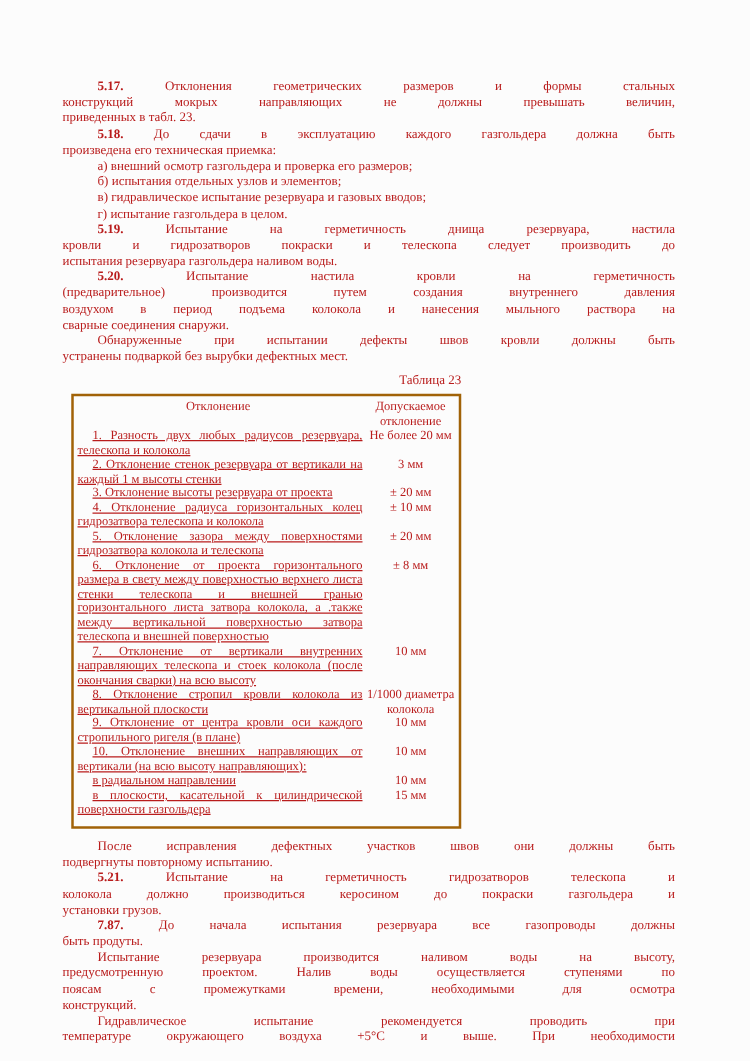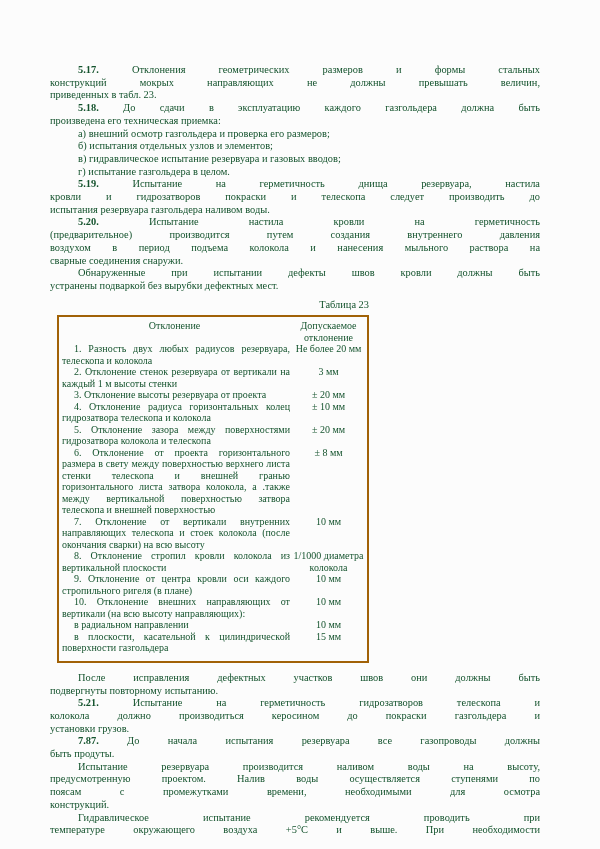--- a/index.html
+++ b/index.html
@@ -9,21 +9,21 @@
     height: 849px;
     overflow: hidden;
     background: #fcfcfc;
   }
   .page {
     box-sizing: border-box;
     width: 600px;
     height: 849px;
     padding: 64px 60px 0 50px;
     font-family: "Liberation Serif", "DejaVu Serif", serif;
-    color: #14532d;
+    color: #b91c1c;
   }
   .textcol { width: 490px; }
   .jline {
     font-size: 10.4px;
     line-height: 12.7px;
     text-align: justify;
     text-align-last: justify;
     white-space: normal;
   }
   .jline.last { text-align-last: left; }
@@ -51,20 +51,21 @@
   .th { text-align: center; }
   .th1 { width: 231px; }
   .th2 { width: 77px; }
   .trow { display: flex; align-items: flex-start; }
   .tc1 {
     box-sizing: border-box;
     width: 231px;
     padding-left: 3px;
     text-align: justify;
     text-indent: 12px;
+    text-decoration: underline;
   }
   .tc2 { width: 77px; text-align: center; }
 
   .after-tbl { margin-top: 9px; }
 </style>
 </head>
 <body>
 
 <div class="page">
   <div class="textcol">

